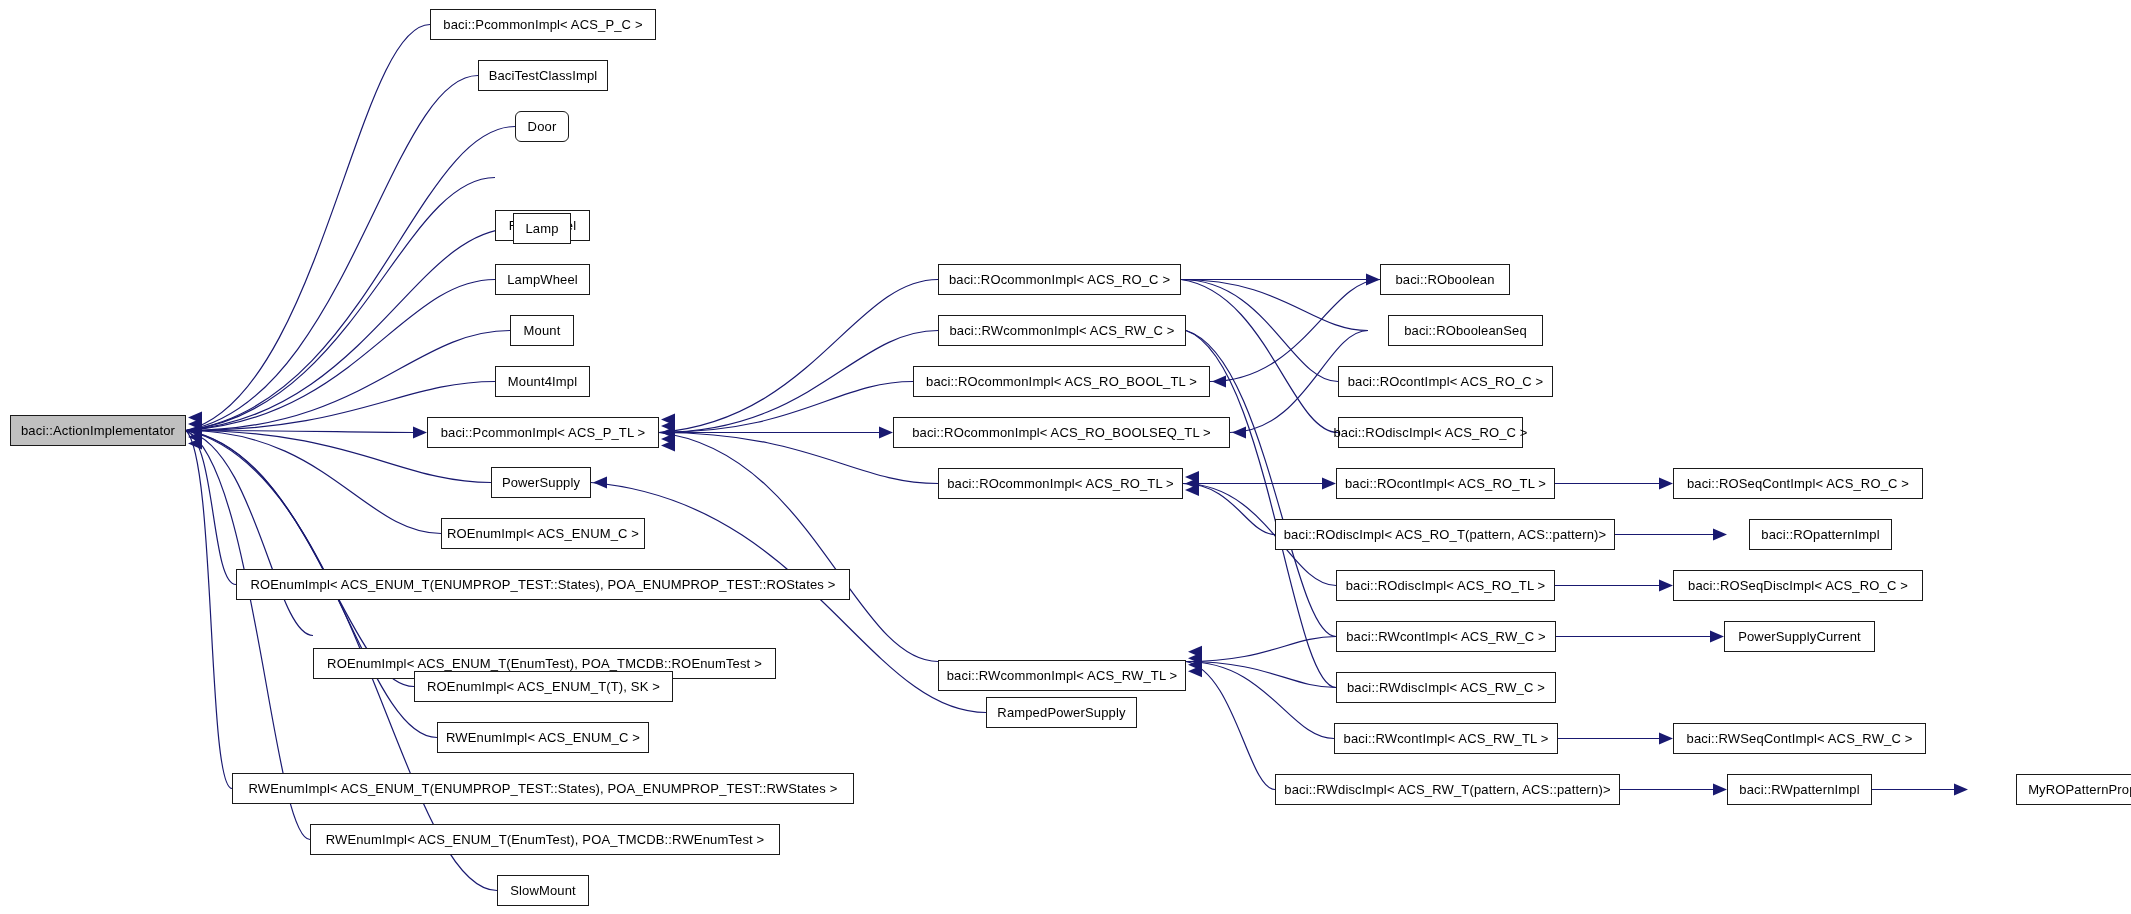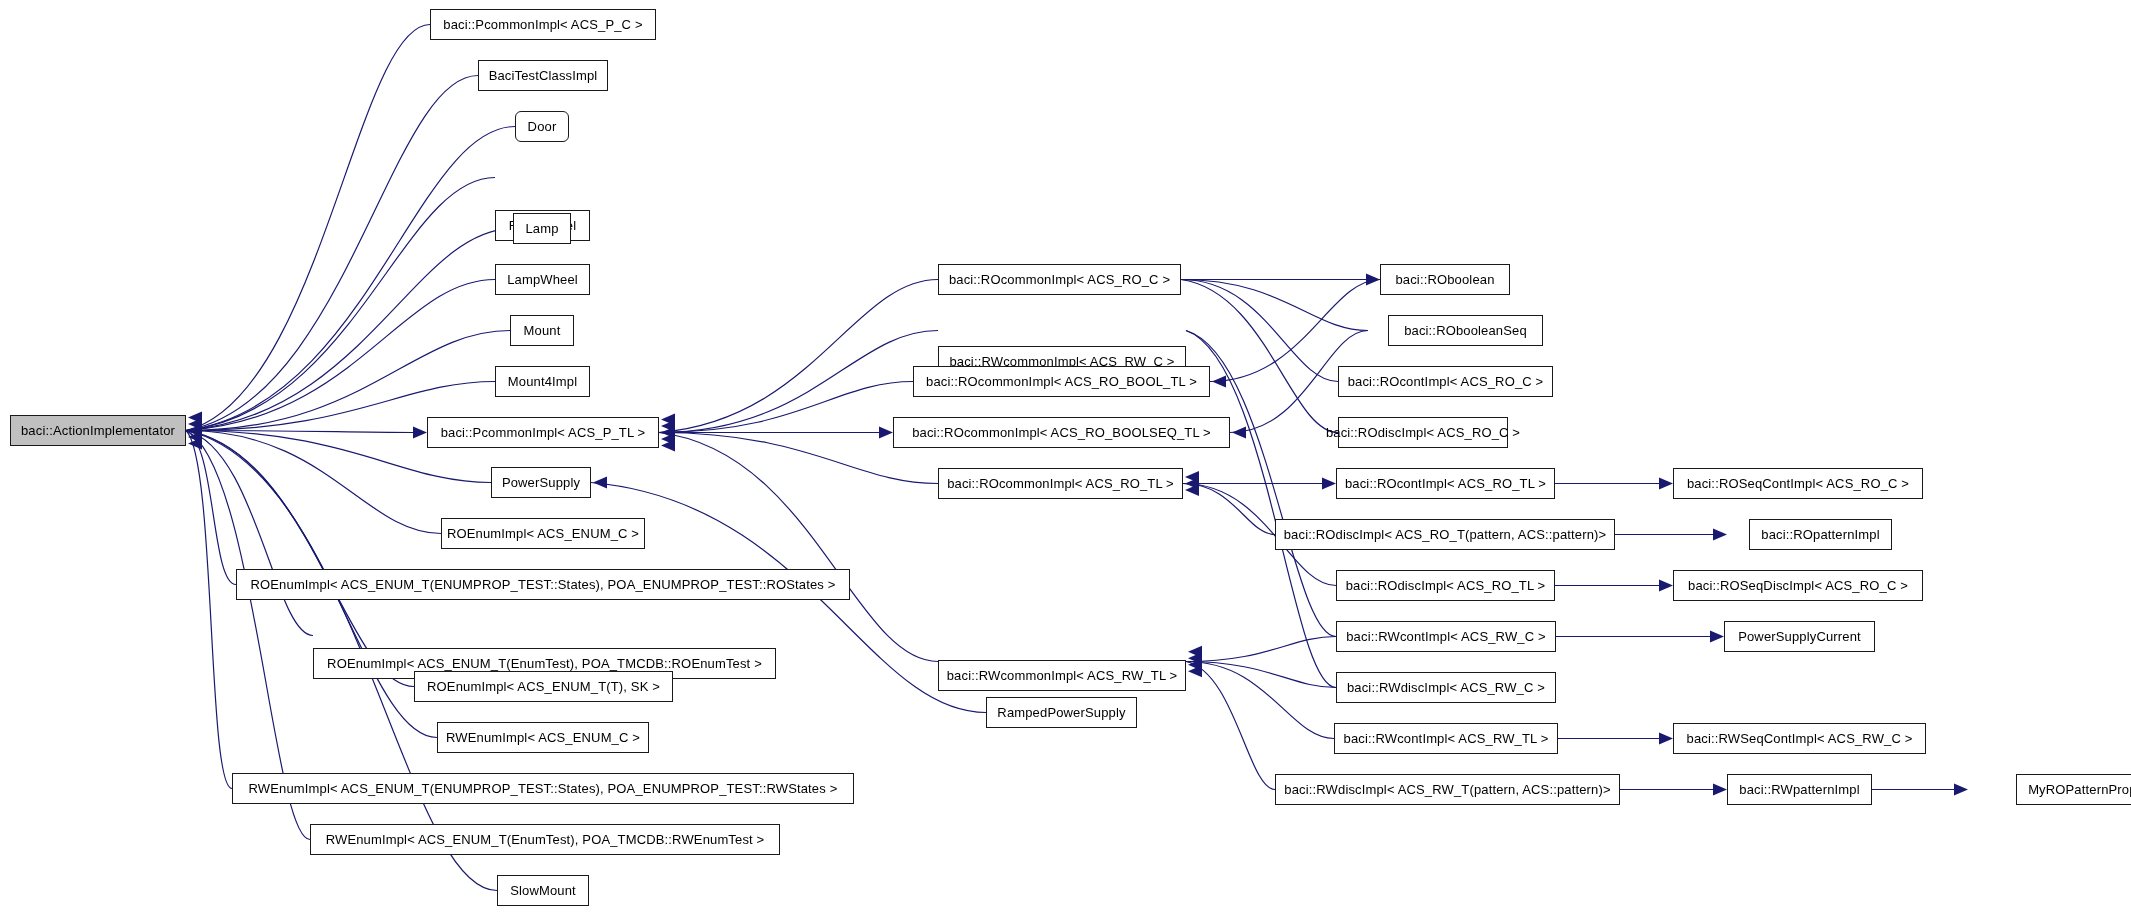--- a/index.html
+++ b/index.html
@@ -145,30 +145,30 @@
       <div class="node" style="left: 491px; top: 467px; width: 100px;">PowerSupply</div>
       <div class="node" style="left: 441px; top: 518px; width: 204px;">ROEnumImpl&lt; ACS_ENUM_C &gt;</div>
       <div class="node" style="left: 236px; top: 569px; width: 614px;">ROEnumImpl&lt; ACS_ENUM_T(ENUMPROP_TEST::States), POA_ENUMPROP_TEST::ROStates &gt;</div>
       <div class="node" style="left: 313px; top: 620px; width: 463px; margin-top: 28px;">ROEnumImpl&lt; ACS_ENUM_T(EnumTest), POA_TMCDB::ROEnumTest &gt;</div>
       <div class="node" style="left: 414px; top: 671px; width: 259px;">ROEnumImpl&lt; ACS_ENUM_T(T), SK &gt;</div>
       <div class="node" style="left: 437px; top: 722px; width: 212px;">RWEnumImpl&lt; ACS_ENUM_C &gt;</div>
       <div class="node" style="left: 232px; top: 773px; width: 622px;">RWEnumImpl&lt; ACS_ENUM_T(ENUMPROP_TEST::States), POA_ENUMPROP_TEST::RWStates &gt;</div>
       <div class="node" style="left: 310px; top: 824px; width: 470px;">RWEnumImpl&lt; ACS_ENUM_T(EnumTest), POA_TMCDB::RWEnumTest &gt;</div>
       <div class="node" style="left: 497px; top: 875px; width: 92px;">SlowMount</div>
       <div class="node" style="left: 938px; top: 264px; width: 243px;">baci::ROcommonImpl&lt; ACS_RO_C &gt;</div>
-      <div class="node" style="left: 938px; top: 315px; width: 248px; margin-top: 31px;">baci::RWcommonImpl&lt; ACS_RW_C &gt;</div>
+      <div class="node" style="left: 938px; top: 315px; width: 248px;">baci::RWcommonImpl&lt; ACS_RW_C &gt;</div>
       <div class="node" style="left: 913px; top: 366px; width: 297px;">baci::ROcommonImpl&lt; ACS_RO_BOOL_TL &gt;</div>
       <div class="node" style="left: 893px; top: 417px; width: 337px;">baci::ROcommonImpl&lt; ACS_RO_BOOLSEQ_TL &gt;</div>
       <div class="node" style="left: 938px; top: 468px; width: 245px;">baci::ROcommonImpl&lt; ACS_RO_TL &gt;</div>
       <div class="node" style="left: 938px; top: 660px; width: 248px;">baci::RWcommonImpl&lt; ACS_RW_TL &gt;</div>
       <div class="node" style="left: 986px; top: 697px; width: 151px;">RampedPowerSupply</div>
       <div class="node" style="left: 1380px; top: 264px; width: 130px;">baci::ROboolean</div>
       <div class="node" style="left: 1368px; top: 315px; width: 155px; margin-left: 20px;">baci::RObooleanSeq</div>
       <div class="node" style="left: 1338px; top: 366px; width: 215px;">baci::ROcontImpl&lt; ACS_RO_C &gt;</div>
-      <div class="node" style="left: 1338px; top: 417px; width: 170px;">baci::ROdiscImpl&lt; ACS_RO_C &gt;</div>
+      <div class="node" style="left: 1338px; top: 417px; width: 185px;">baci::ROdiscImpl&lt; ACS_RO_C &gt;</div>
       <div class="node" style="left: 1336px; top: 468px; width: 219px;">baci::ROcontImpl&lt; ACS_RO_TL &gt;</div>
       <div class="node" style="left: 1275px; top: 519px; width: 340px;">baci::ROdiscImpl&lt; ACS_RO_T(pattern, ACS::pattern)&gt;</div>
       <div class="node" style="left: 1336px; top: 570px; width: 219px;">baci::ROdiscImpl&lt; ACS_RO_TL &gt;</div>
       <div class="node" style="left: 1336px; top: 621px; width: 220px;">baci::RWcontImpl&lt; ACS_RW_C &gt;</div>
       <div class="node" style="left: 1336px; top: 672px; width: 220px;">baci::RWdiscImpl&lt; ACS_RW_C &gt;</div>
       <div class="node" style="left: 1334px; top: 723px; width: 224px;">baci::RWcontImpl&lt; ACS_RW_TL &gt;</div>
       <div class="node" style="left: 1275px; top: 774px; width: 345px;">baci::RWdiscImpl&lt; ACS_RW_T(pattern, ACS::pattern)&gt;</div>
       <div class="node" style="left: 1673px; top: 468px; width: 250px;">baci::ROSeqContImpl&lt; ACS_RO_C &gt;</div>
       <div class="node" style="left: 1727px; top: 519px; width: 143px; margin-left: 22px;">baci::ROpatternImpl</div>
       <div class="node" style="left: 1673px; top: 570px; width: 250px;">baci::ROSeqDiscImpl&lt; ACS_RO_C &gt;</div>

